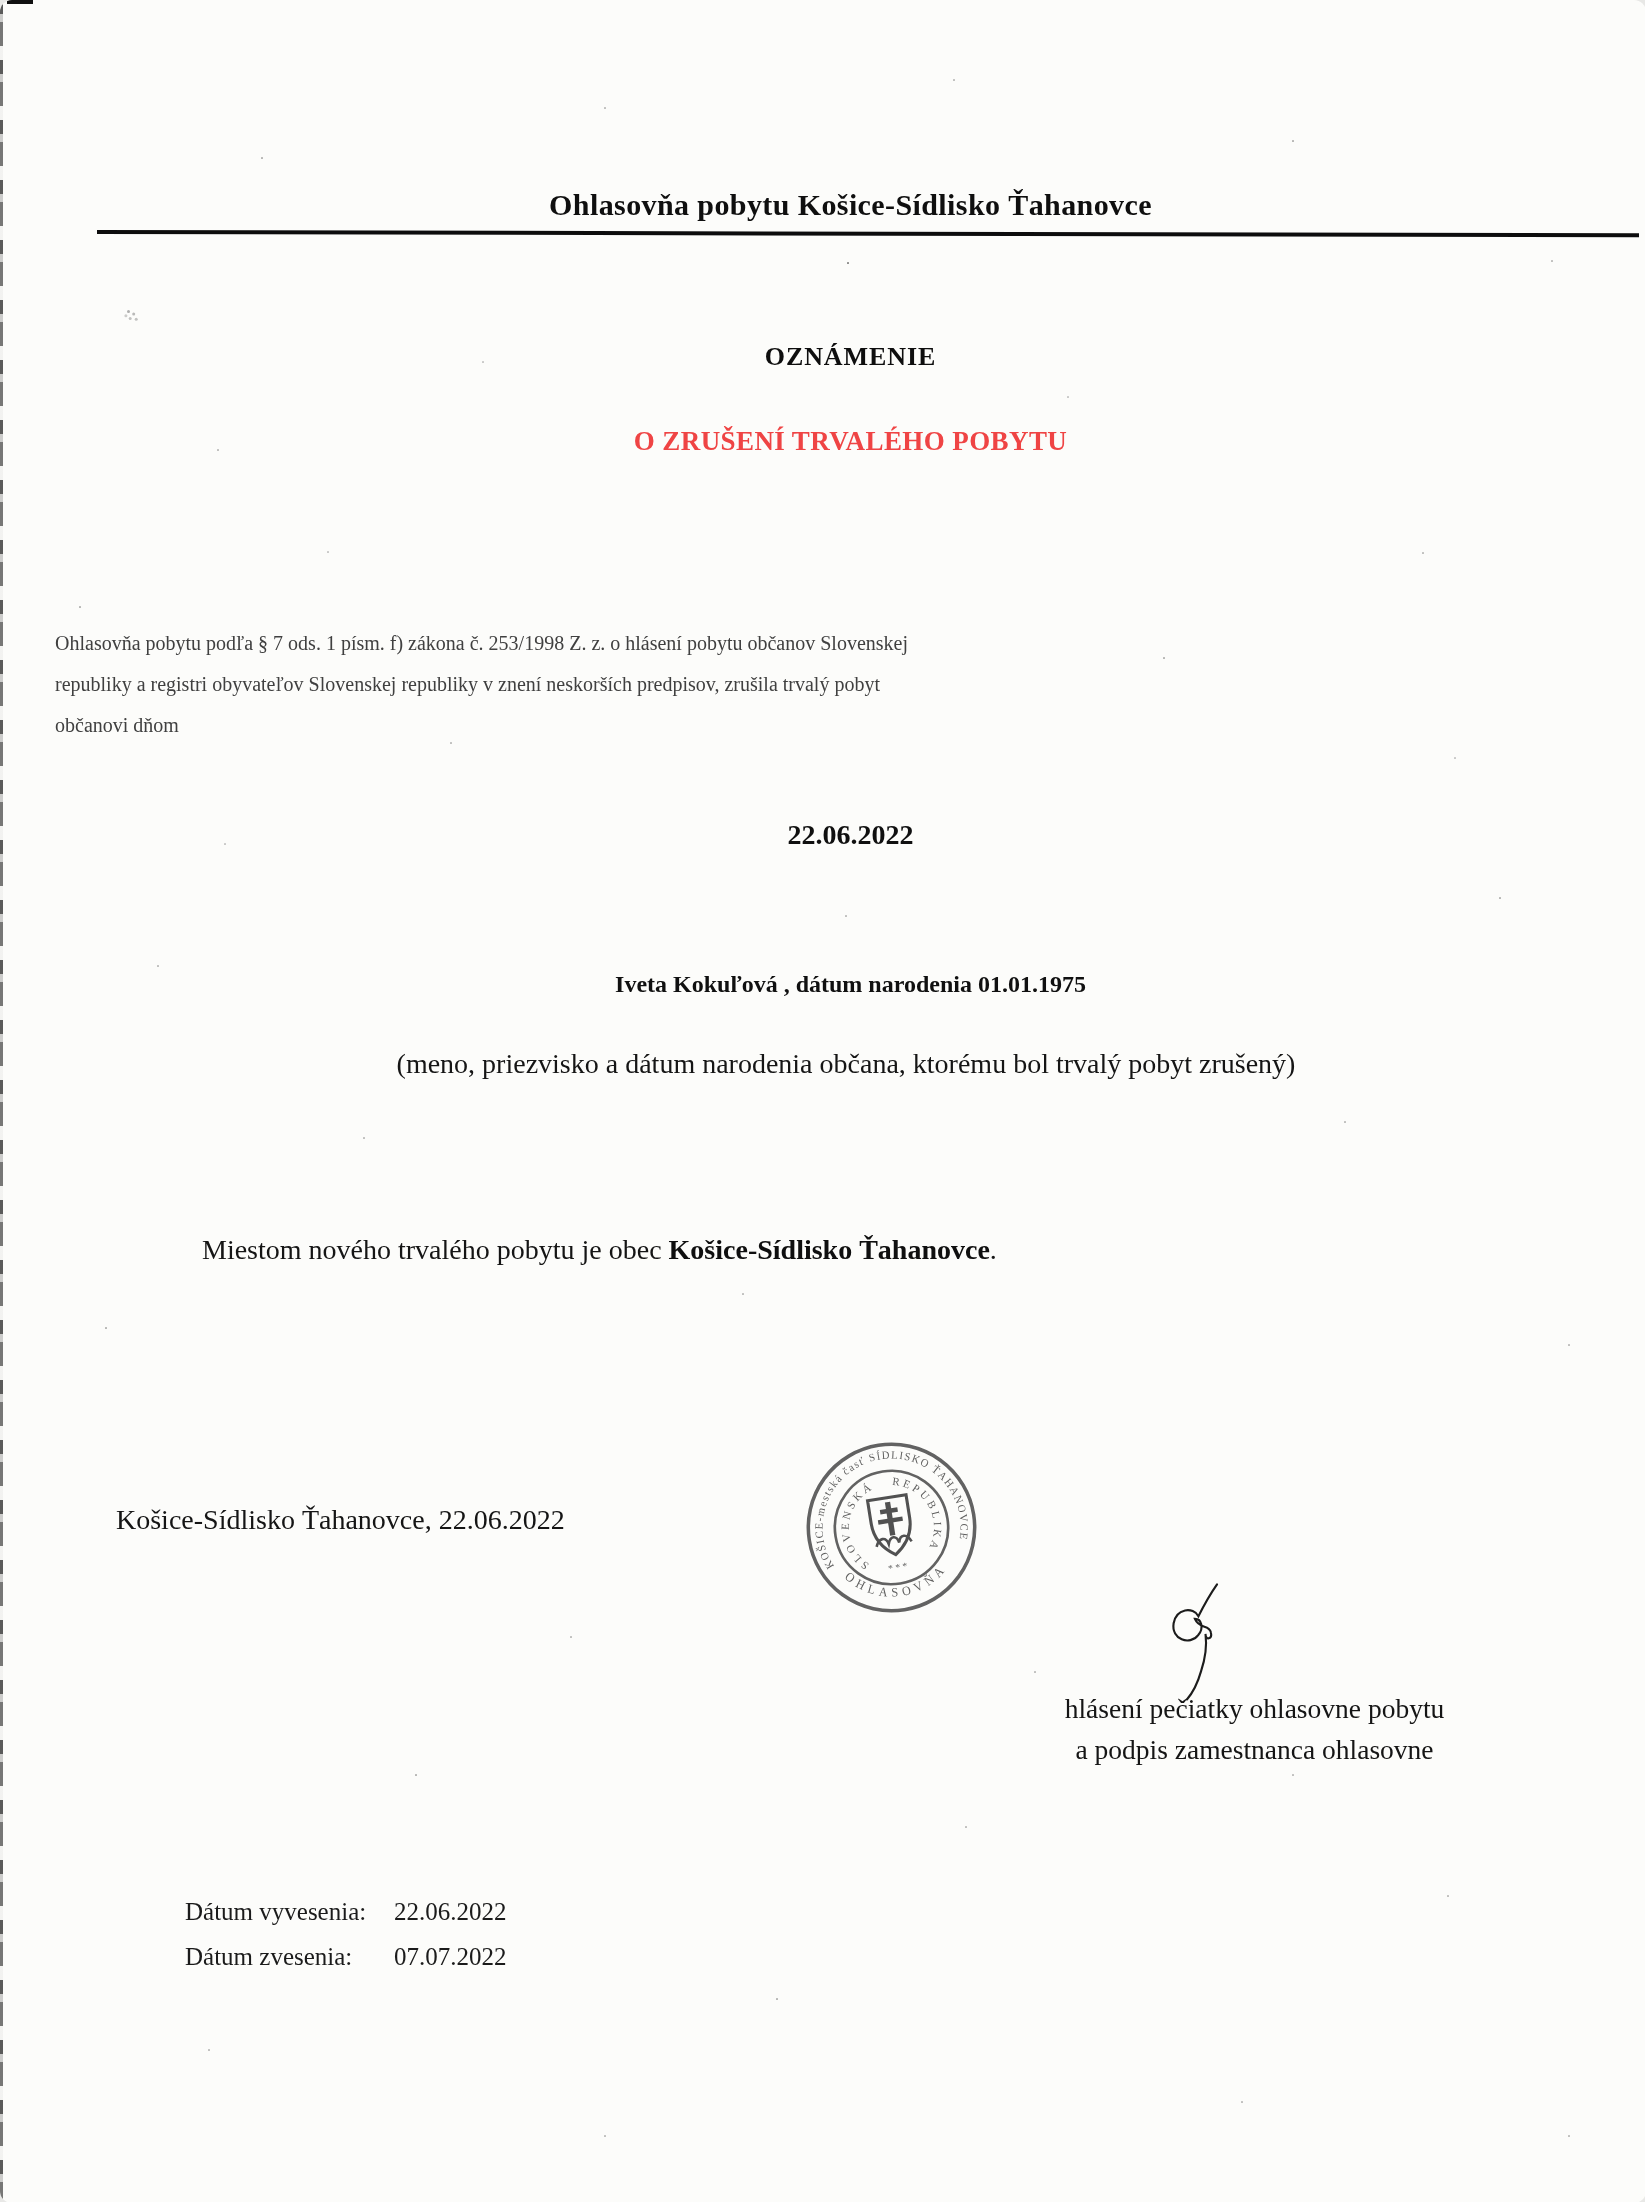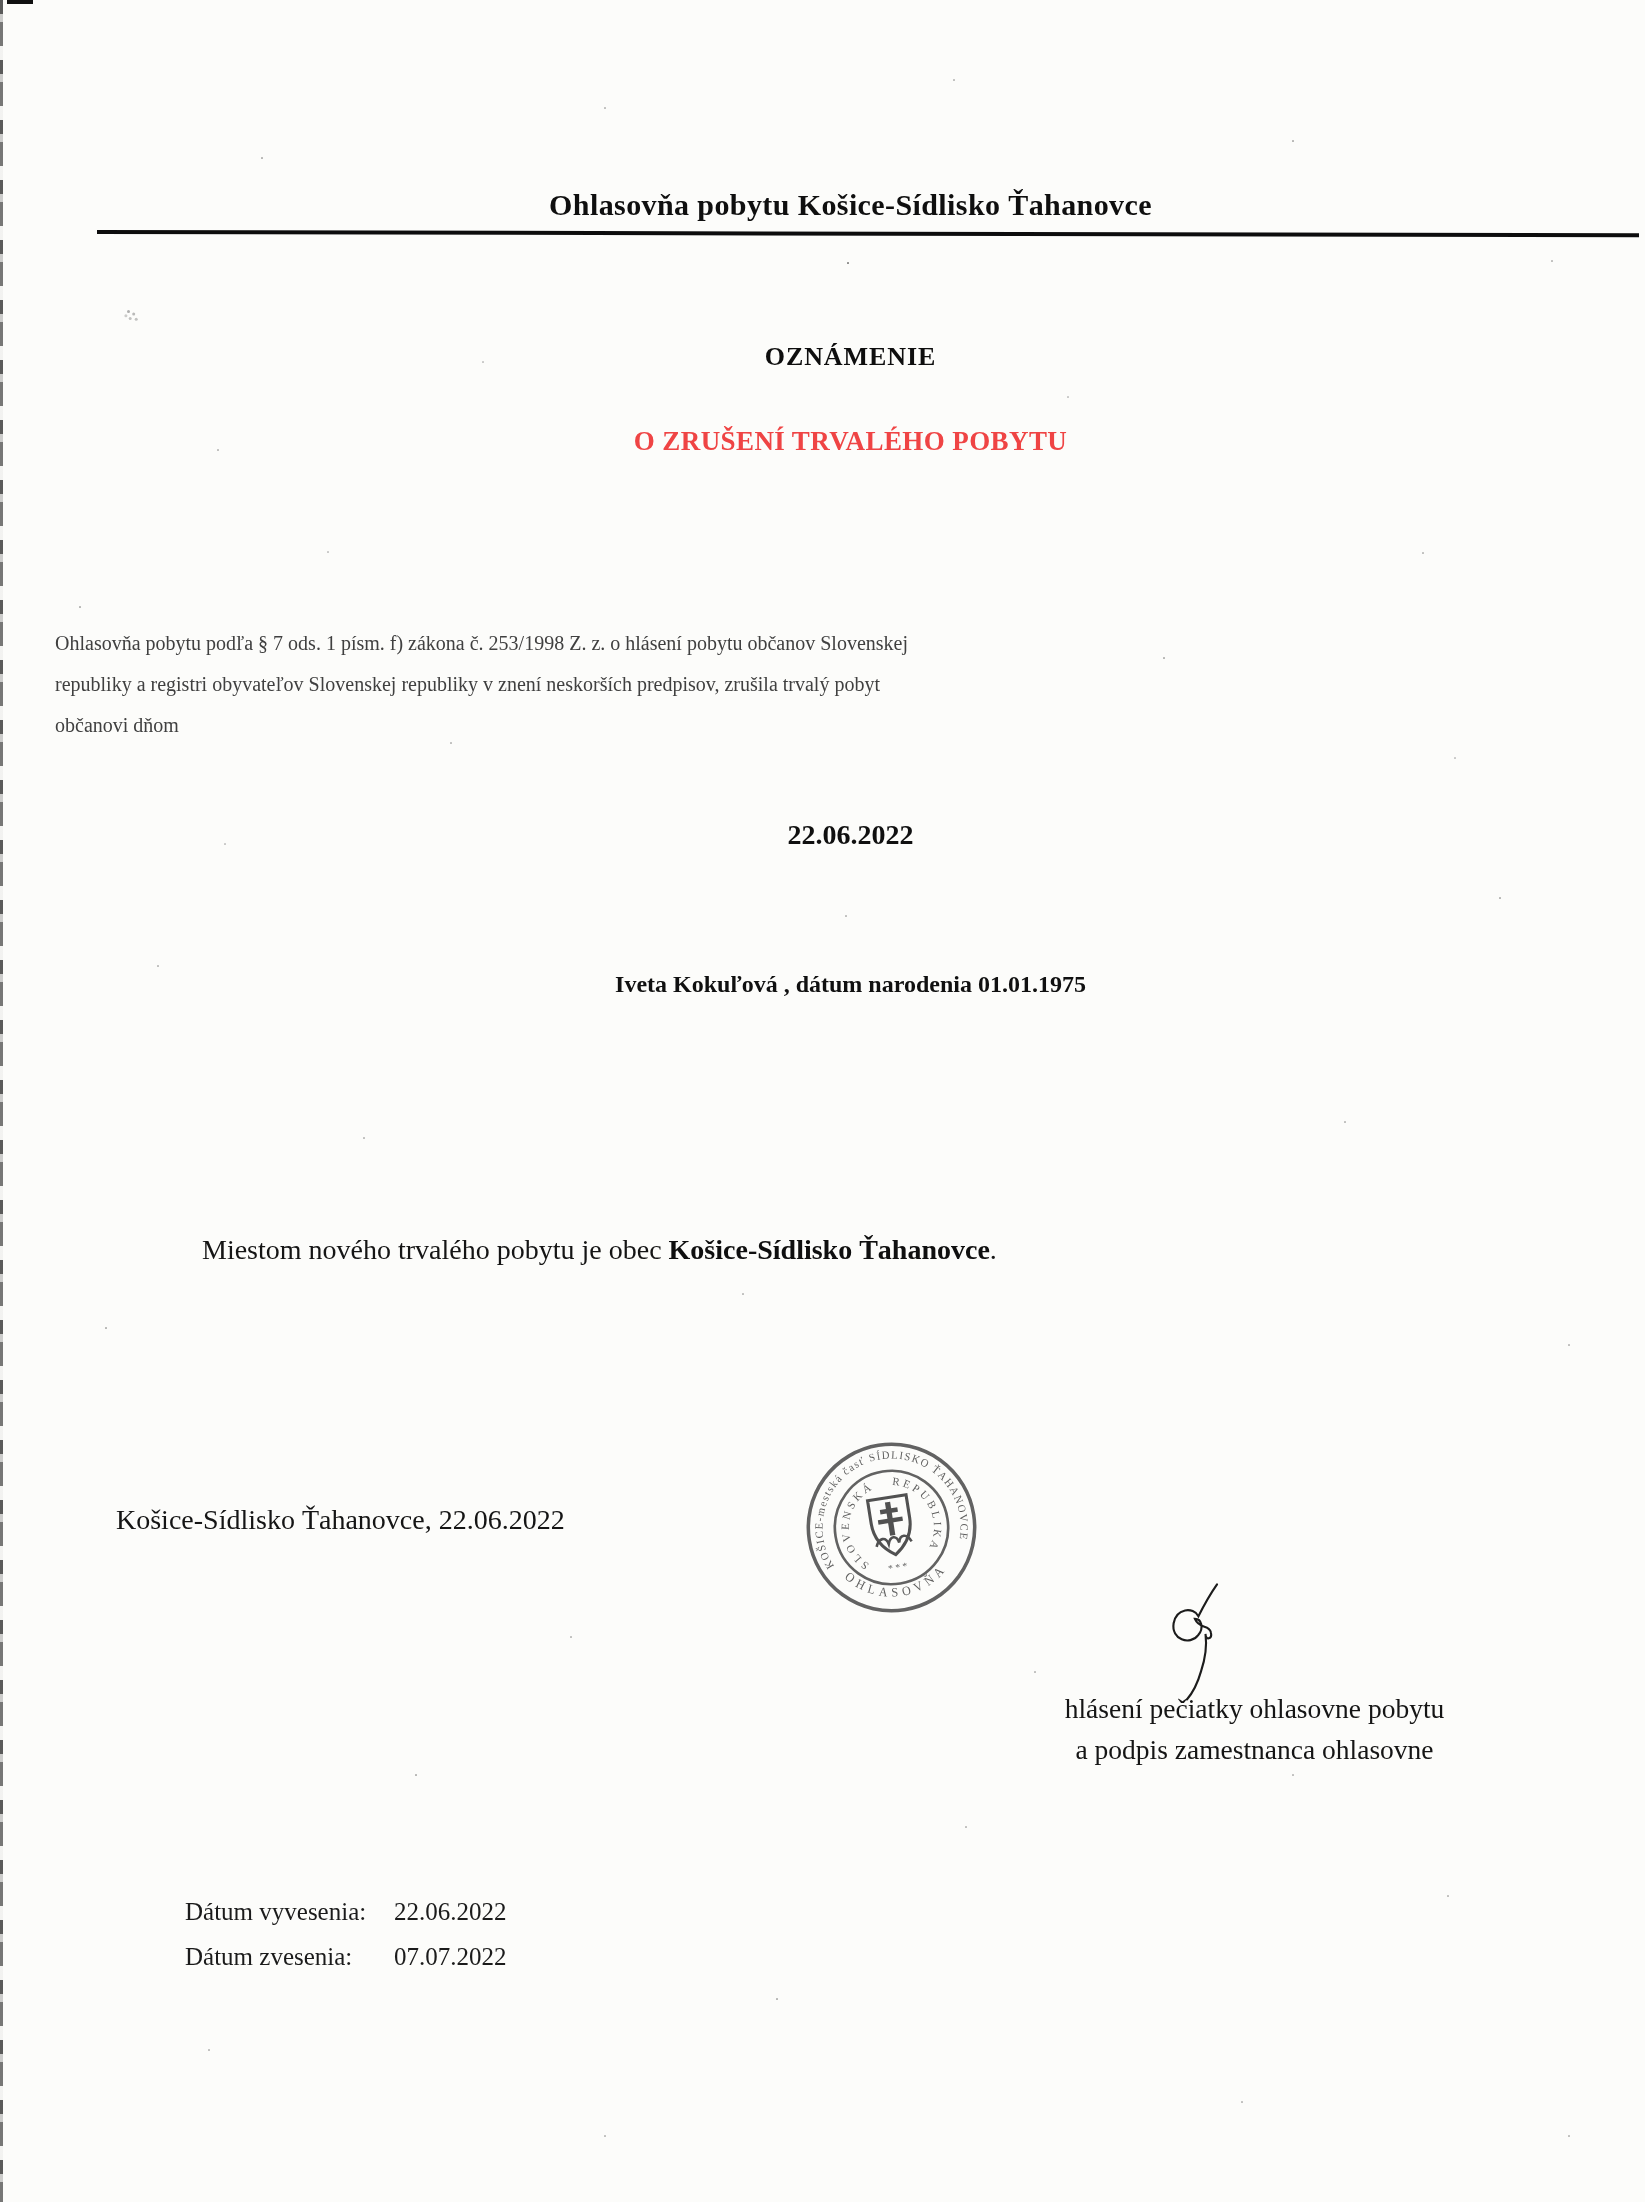--- a/index.html
+++ b/index.html
@@ -4,20 +4,21 @@
 <style>
   html,body{margin:0;padding:0;background:#e8e8e6;}
   .page{
     position:relative;
     width:1646px;height:2203px;
     margin:0 auto;
     background:#fcfcfa;
     font-family:"Liberation Serif","DejaVu Serif",serif;
     color:#161616;
     overflow:hidden;
+    border-radius:12px;
   }
   
   .edge-left{
     position:absolute;left:0;top:0;bottom:0;width:2.6px;
     background:repeating-linear-gradient(to bottom,
       rgba(15,15,15,.85) 0 13.8px, rgba(15,15,15,.25) 13.8px 22.4px,
       rgba(15,15,15,.7) 22.4px 46px, rgba(15,15,15,.05) 46px 60px);
     opacity:.8;
   }
   .edge-top-mark{position:absolute;left:6.9px;top:0;width:26px;height:4.3px;background:#101010;}
@@ -129,20 +130,21 @@
 
   <div class="abs legal-paragraph">
     <div>Ohlasovňa pobytu podľa § 7 ods. 1 písm. f) zákona č. 253/1998 Z. z. o hlásení pobytu občanov Slovenskej</div>
     <div>republiky a registri obyvateľov Slovenskej republiky v znení neskorších predpisov, zrušila trvalý pobyt</div>
     <div>občanovi dňom</div>
   </div>
 
   <div class="abs cancellation-date">22.06.2022</div>
 
   <div class="abs person-line">Iveta Kokuľová , dátum narodenia 01.01.1975</div>
+  <div class="abs person-note">(meno, priezvisko a dátum narodenia občana, ktorému bol trvalý pobyt zrušený)</div>
 
   <div class="abs new-residence"><span>Miestom nového trvalého pobytu je obec </span><b>Košice-Sídlisko Ťahanovce</b><span>.</span></div>
 
   <div class="abs place-date">Košice-Sídlisko Ťahanovce, 22.06.2022</div>
 
   <div class="abs stamp-wrap">
     <svg viewBox="0 0 200 200" width="177" height="177">
       <g fill="none" stroke="#3a3a3a">
         <circle cx="100" cy="100" r="94" stroke-width="4" opacity=".9"></circle>
         <circle cx="100" cy="100" r="64" stroke-width="3" opacity=".9"></circle>

